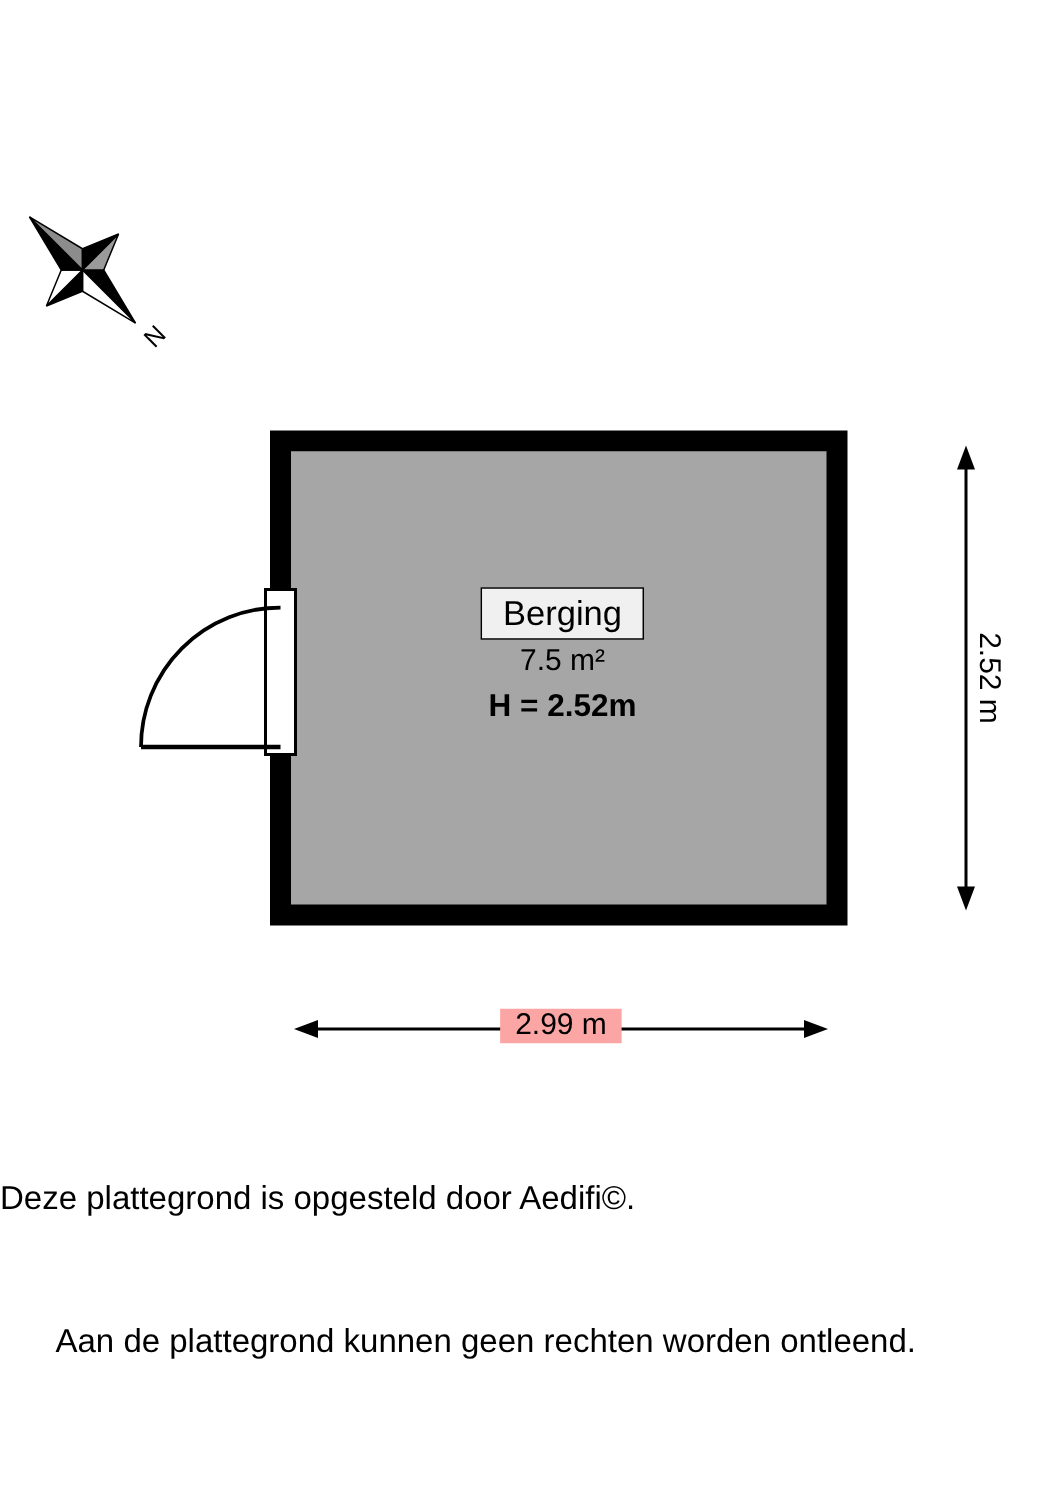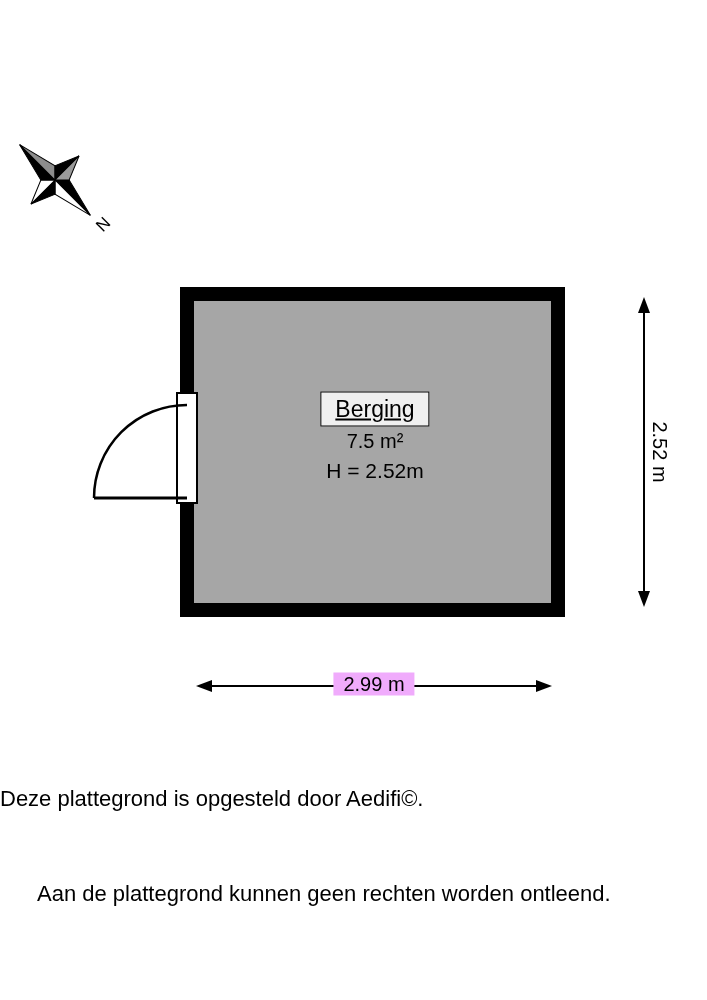--- a/index.html
+++ b/index.html
@@ -22,33 +22,33 @@
   }
   #door-opening {
     left:176px; top:392px; width:22px; height:112px; box-sizing:border-box;
     background:#ffffff; border:2px solid #000;
   }
 
   
   #room-label-box {
     left:375px; top:409px; transform:translate(-50%,-50%);
     background:var(--label-box-bg,#f0f0f0); border:1px solid #000;
-    padding:3px 14px; font-size:23px; white-space:nowrap;text-decoration:underline;
+    padding:3px 14px; font-size:23px; white-space:nowrap;
   }
   #room-area  { left:375px; top:441px; transform:translate(-50%,-50%); font-size:20px; white-space:nowrap;text-align:center; }
-  #room-height{ left:375px; top:471px; transform:translate(-50%,-50%); font-size:21px; white-space:nowrap; }
+  #room-height{ left:375px; top:471px; transform:translate(-50%,-50%); font-size:21px; white-space:nowrap;font-weight:bold; }
 
   
   #dim-height-label {
     left:659px; top:452px; transform:translate(-50%,-50%) rotate(90deg);
     font-size:20px; white-space:nowrap;
   }
   #dim-width-label {
     left:374px; top:684px; transform:translate(-50%,-50%);
-    font-size:20px; white-space:nowrap; background:#f0abfc; padding:0 10px;
+    font-size:20px; white-space:nowrap; background:#fca5a5; padding:0 10px;
   }
 
   
   .footer-line { left:0; width:707px; font-size:22px; }
   #footer-line-1 { top:786px; }
   #footer-line-2 { top:881px;padding-left:37px; }
 
   svg.overlay { left:0; top:0; pointer-events:none; }
 </style>
 </head>

